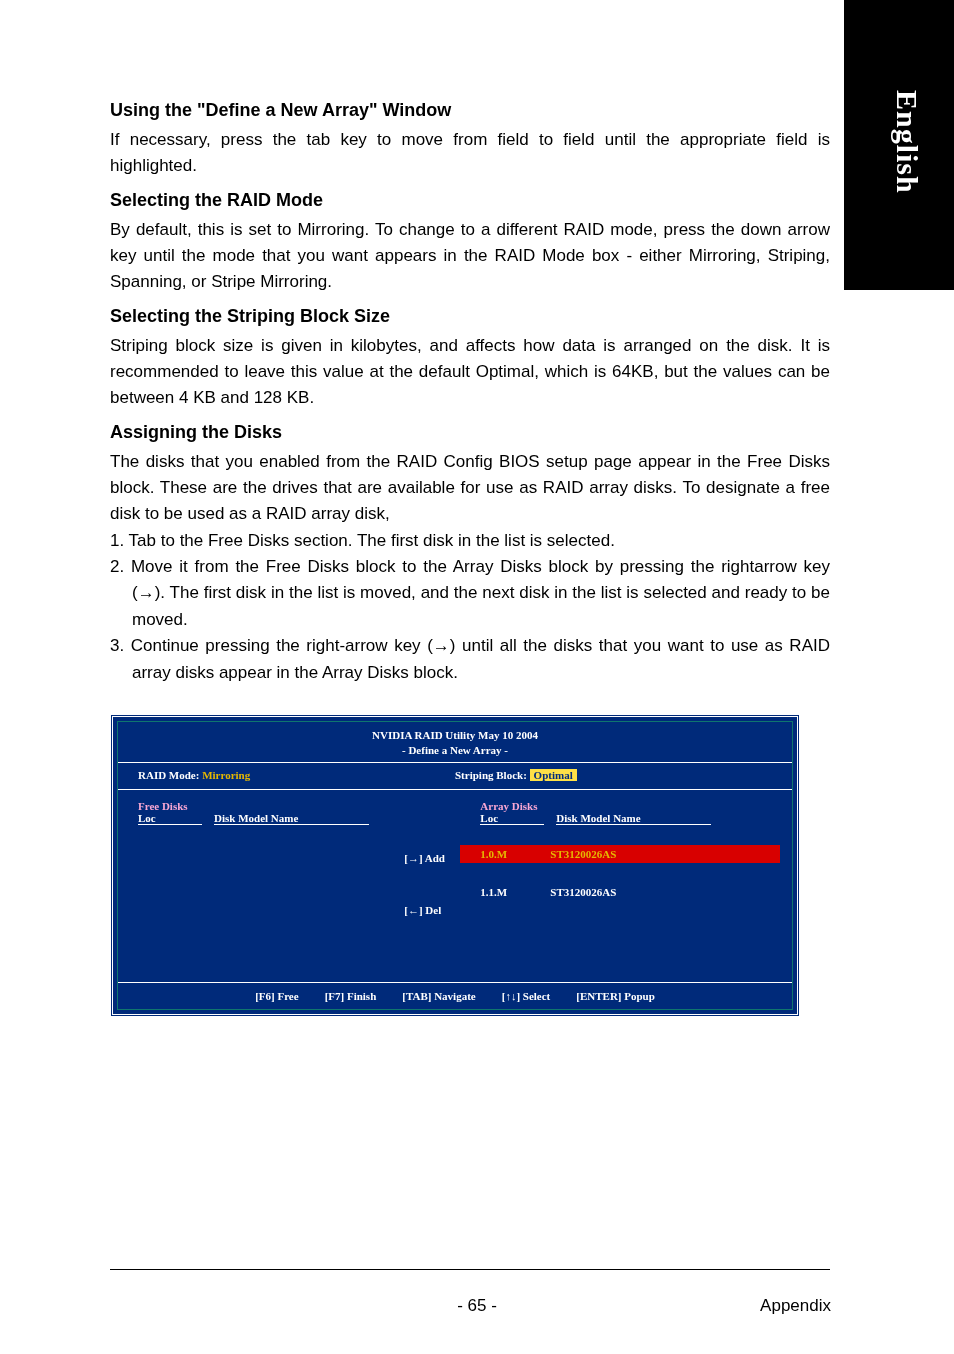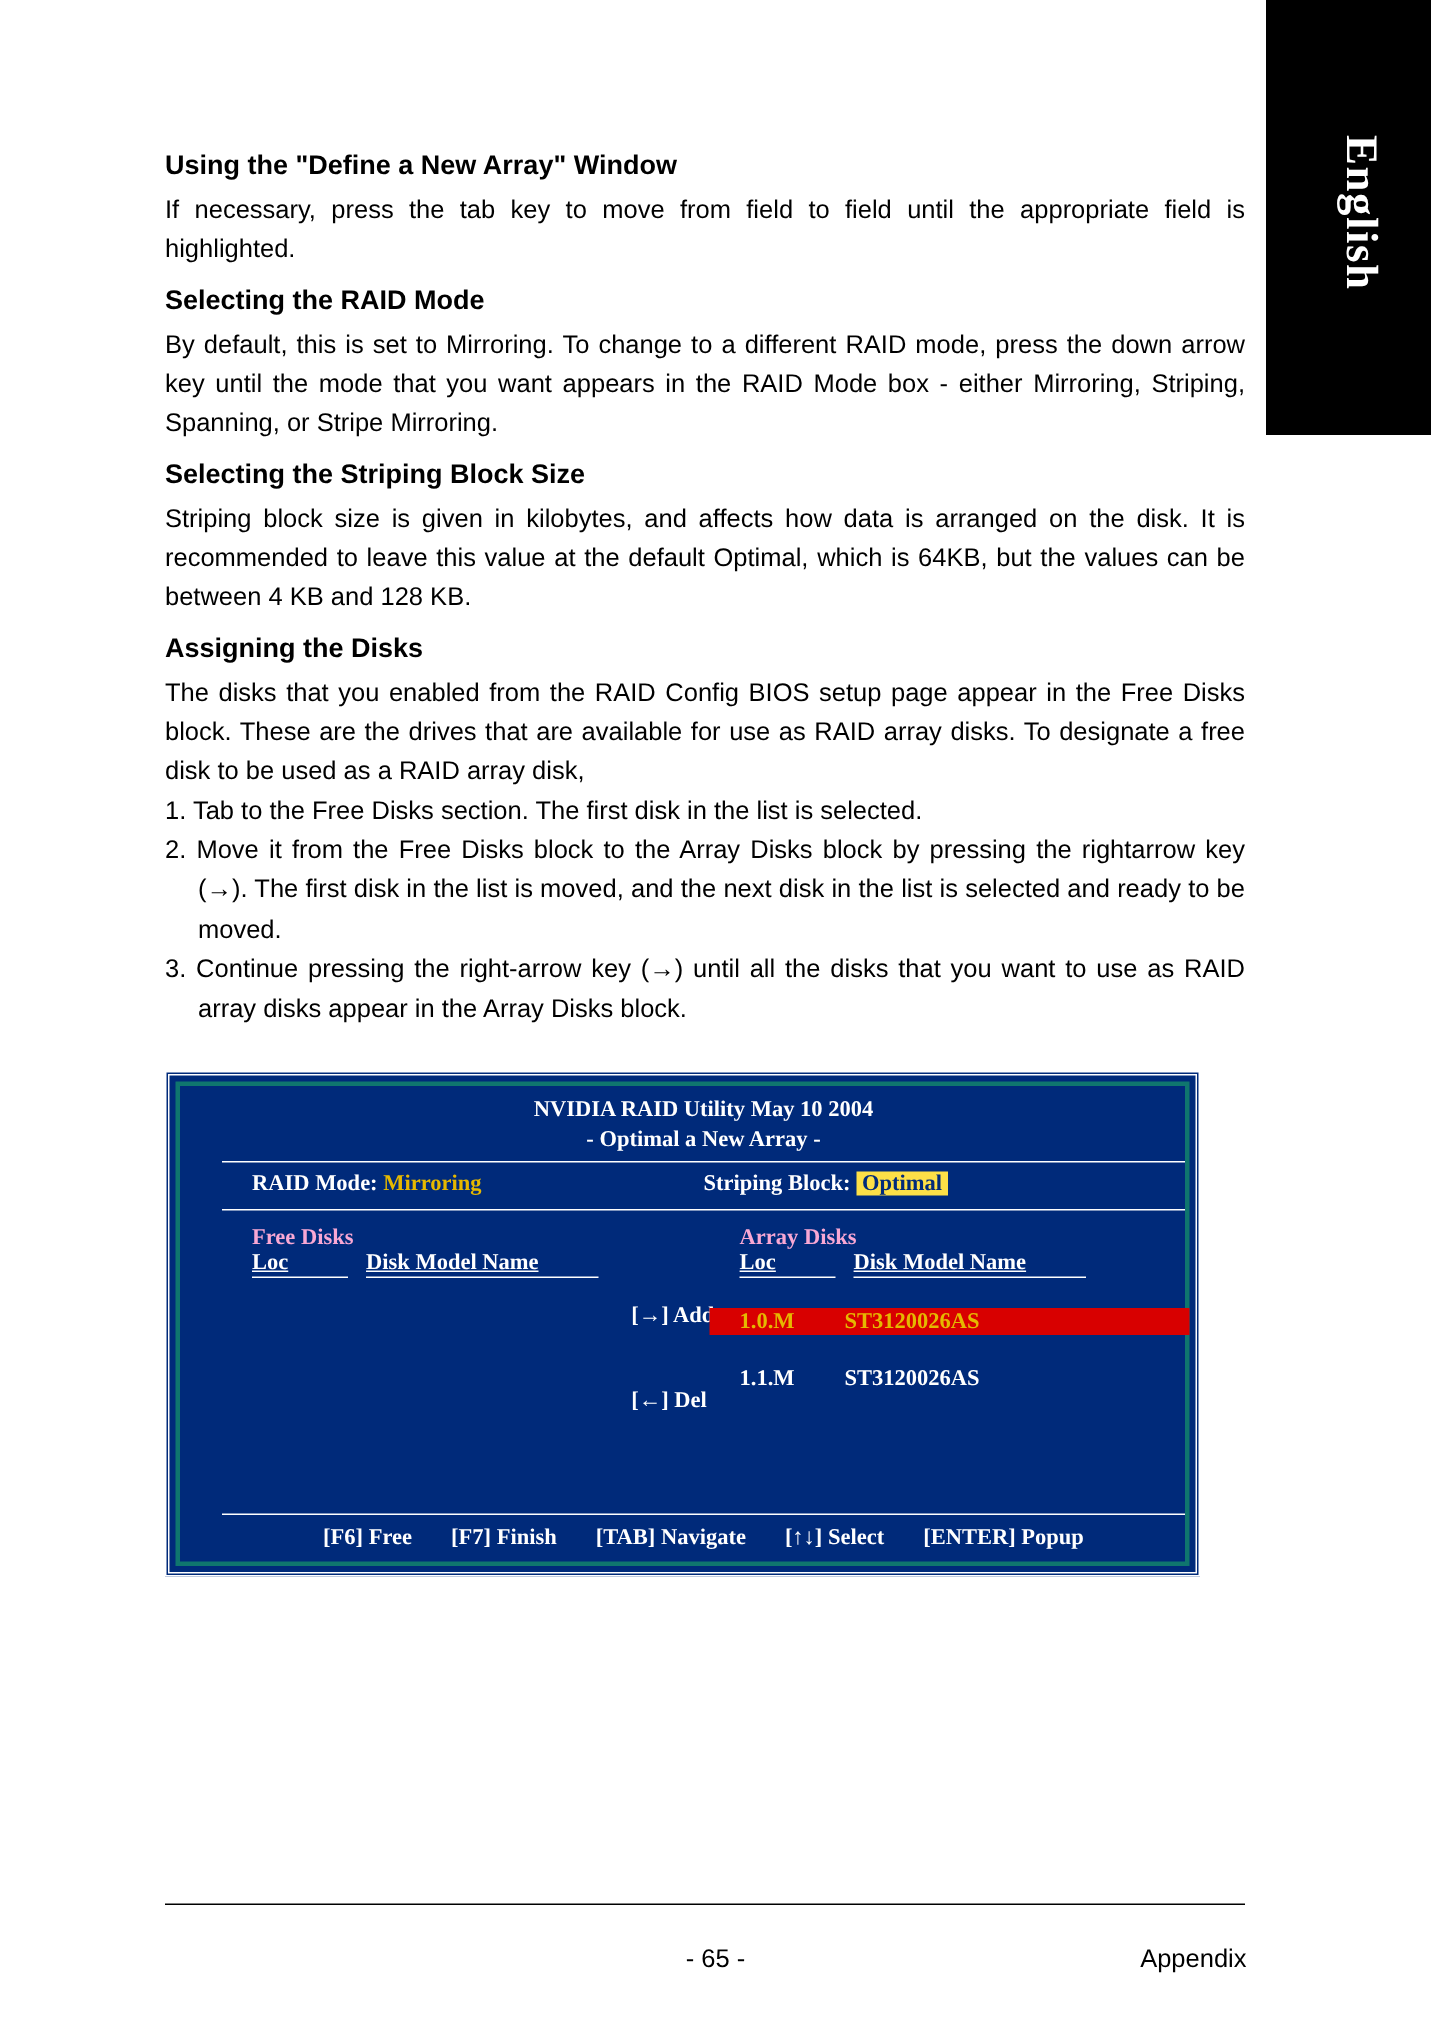--- a/index.html
+++ b/index.html
@@ -53,26 +53,25 @@
     }
     .content .li.nowrap { padding-left: 0; text-indent: 0; }
     .bios-panel {
       margin-top: 28px;
       width: 690px;
       background: #002a7a;
       border: 3px double #fff;
       padding: 4px;
     }
     .bios-inner {
-      border: 3px solid #0f766e;
+      border: 1px solid #0f766e;
       color: #fff;
       font-family: "Times New Roman", serif;
       font-weight: bold;
-      font-size: 15px;
-      padding-left: 28px;
+      font-size: 11px;
     }
     .bios-title {
       text-align: center;
       padding: 6px 0 4px 0;
       border-bottom: 1px solid #fff;
       line-height: 1.35;
     }
     .bios-settings {
       display: flex;
       padding: 6px 20px 8px 20px;
@@ -85,21 +84,21 @@
     .value-box { background: #fde047; color: #002a7a; padding: 0 4px; margin-top: 32px; }
     .bios-body {
       display: flex;
       padding: 10px 20px 26px 20px;
       border-bottom: 1px solid #fff;
     }
     .col-free { flex: 0 0 42%; }
     .col-mid  { flex: 0 0 12%; }
     .col-array { flex: 0 0 46%; }
     .col-title { color: #f9a8d4; }
-    .col-heads { display: flex; text-decoration: underline; }
+    .col-heads { display: flex; }
     .hd-loc { width: 64px; border-bottom: 1px solid #fff; }
     .hd-model { width: 155px; margin-left: 12px; border-bottom: 1px solid #fff; }
     .disk-list { margin-top: 18px; margin-left: -20px; width: 320px; }
     .disk-row { display: flex; padding: 0 0 0 20px; height: 18px; align-items: center; margin-top: 20px; }
     .disk-row.sel { background: #d80000; }
     .disk-loc { width: 70px; color: #e5b800; }
     .disk-model { color: #e5b800; }
     .disk-row:not(.sel) .disk-loc,
     .disk-row:not(.sel) .disk-model { color: #fff; }
     .mid-btns { margin-top: 52px; }
@@ -149,21 +148,21 @@
   <p>The disks that you enabled from the RAID Config BIOS setup page appear in the Free Disks block. These are the drives that are available for use as RAID array disks. To designate a free disk to be used as a RAID array disk,</p>
   <p class="li nowrap">1. Tab to the Free Disks section. The first disk in the list is selected.</p>
   <p class="li">2. Move it from the Free Disks block to the Array Disks block by pressing the rightarrow key (→). The first disk in the list is moved, and the next disk in the list is selected and ready to be moved.</p>
   <p class="li">3. Continue pressing the right-arrow key (→) until all the disks that you want to use as RAID array disks appear in the Array Disks block.</p>
 
   <div class="bios-panel">
     <div class="bios-inner">
 
       <div class="bios-title">
         <div>NVIDIA RAID Utility   May 10 2004</div>
-        <div>- Optimal a New Array -</div>
+        <div>- Define a New Array -</div>
       </div>
 
       <div class="bios-settings">
         <div class="left">
           <span class="label-white">RAID Mode:</span>
           <span class="value-yellow">Mirroring</span>
         </div>
         <div class="right">
           <span class="label-white">Striping Block:</span>
           <span class="value-box">Optimal</span>

